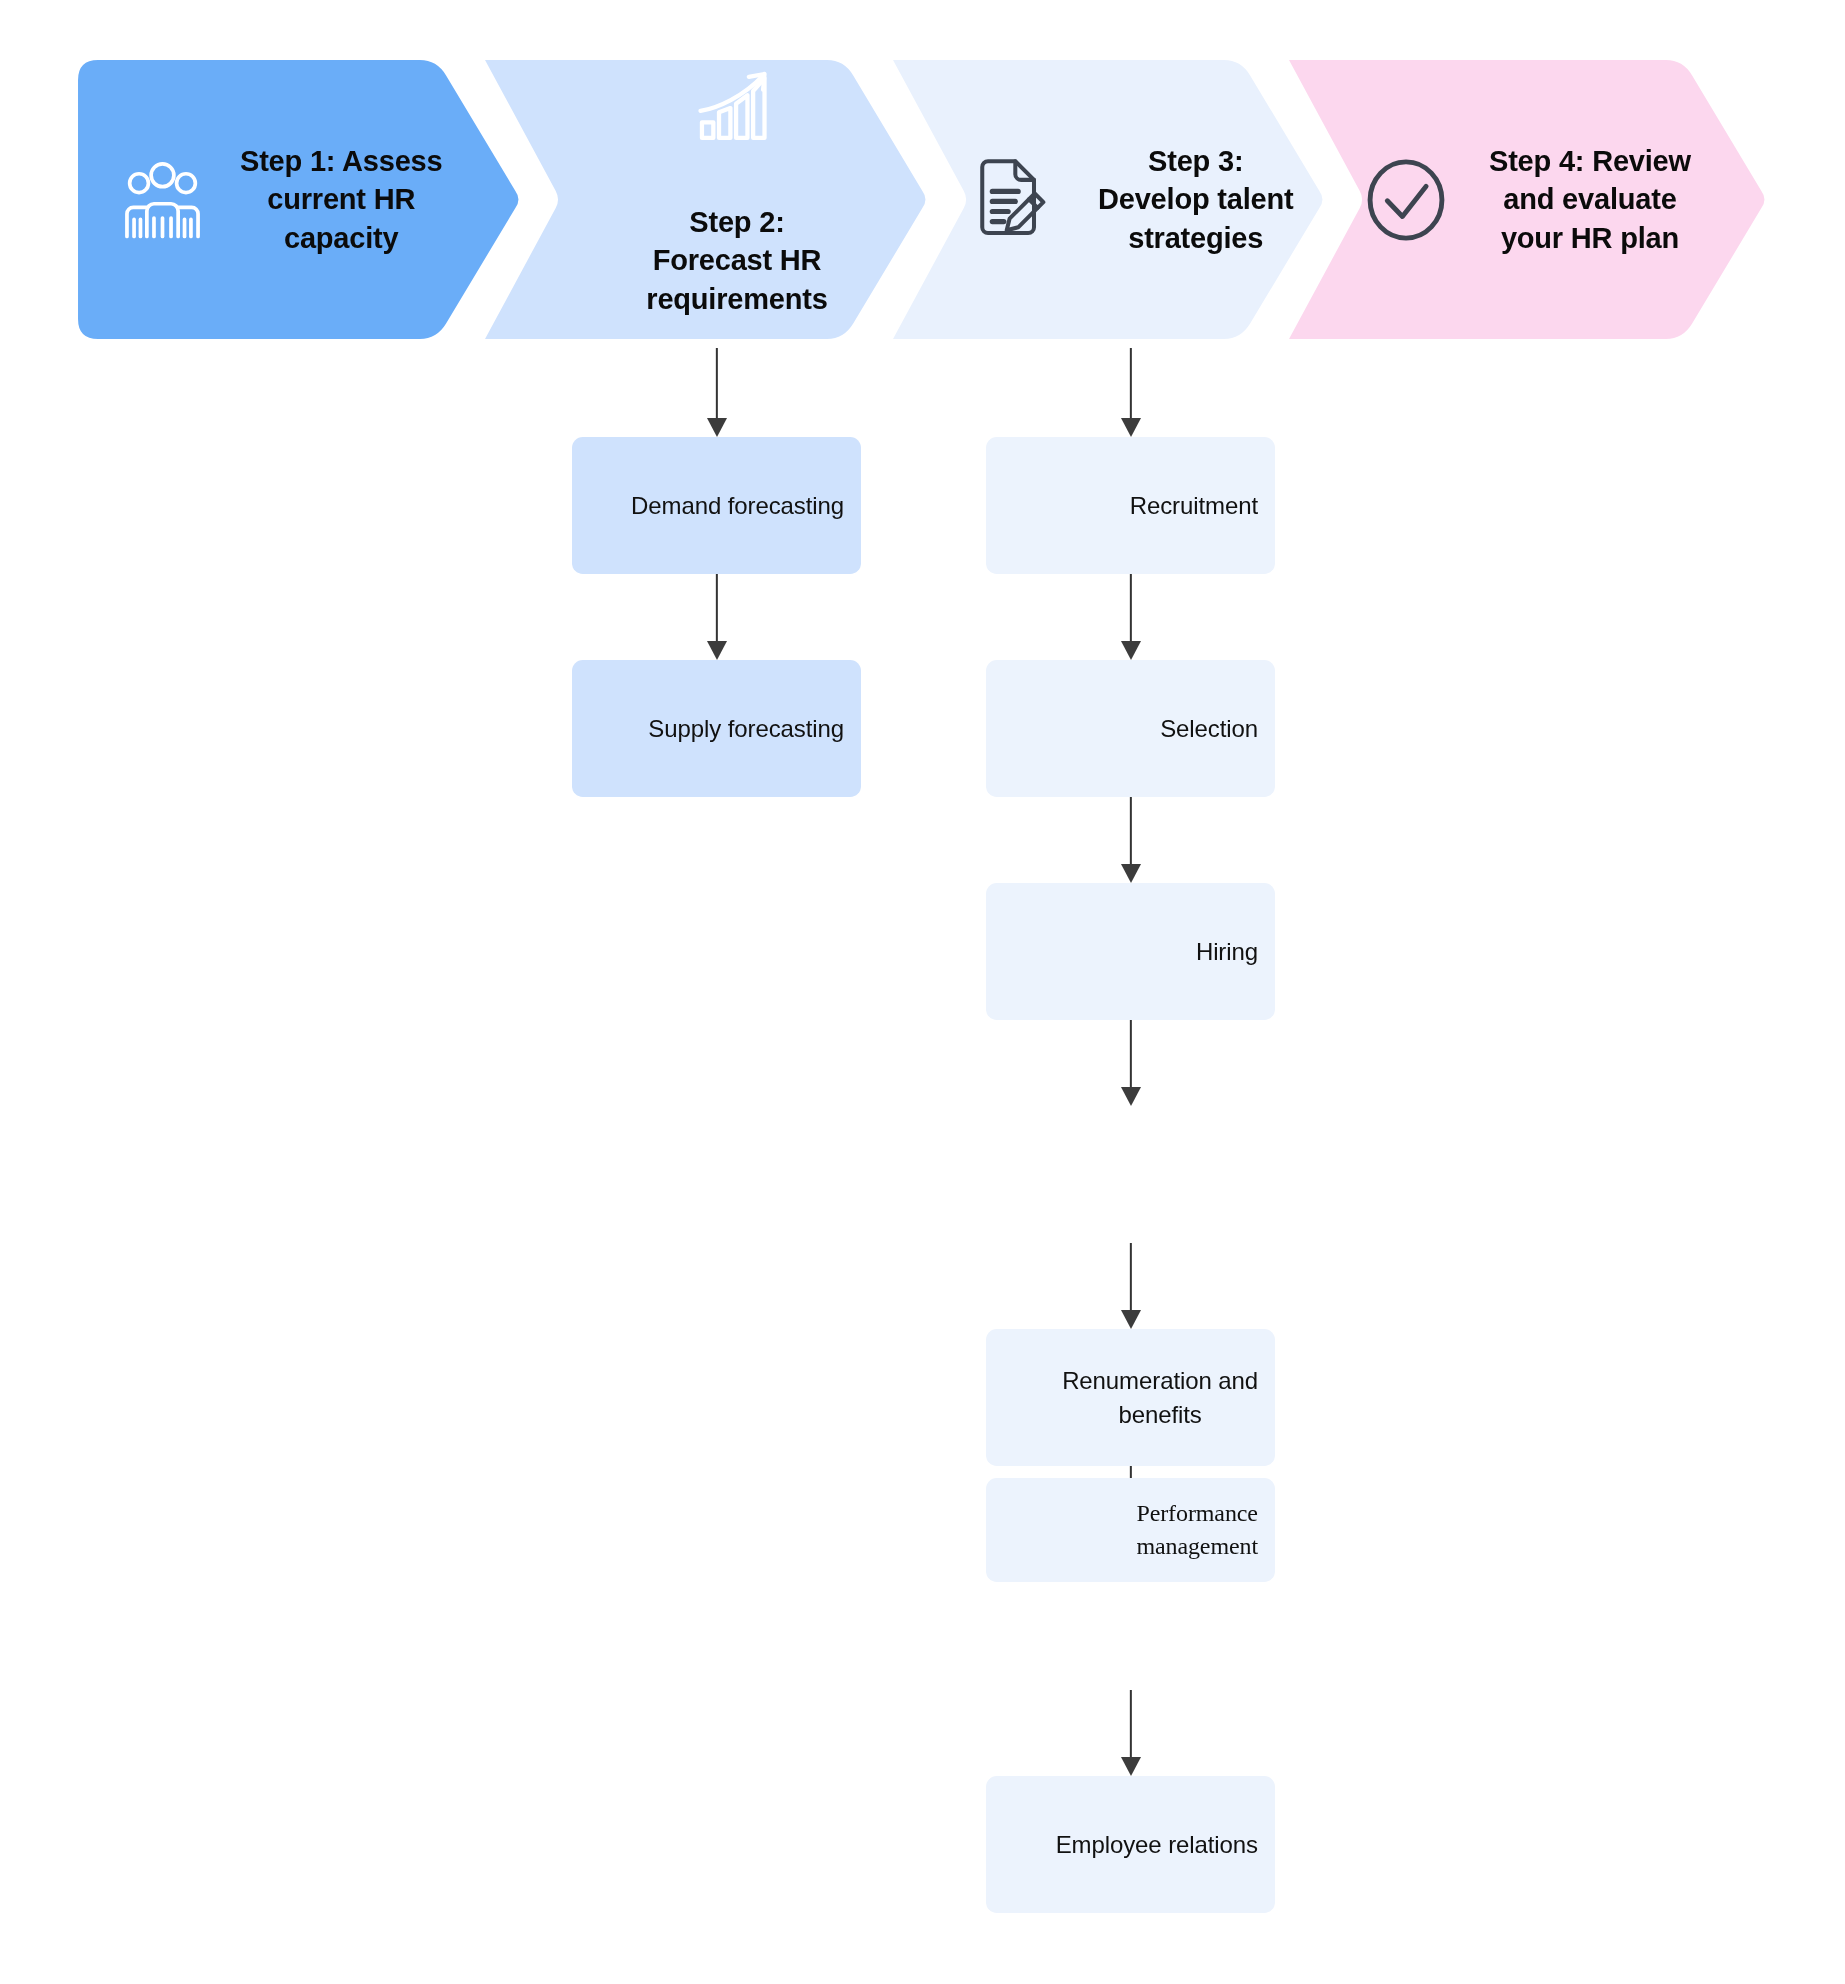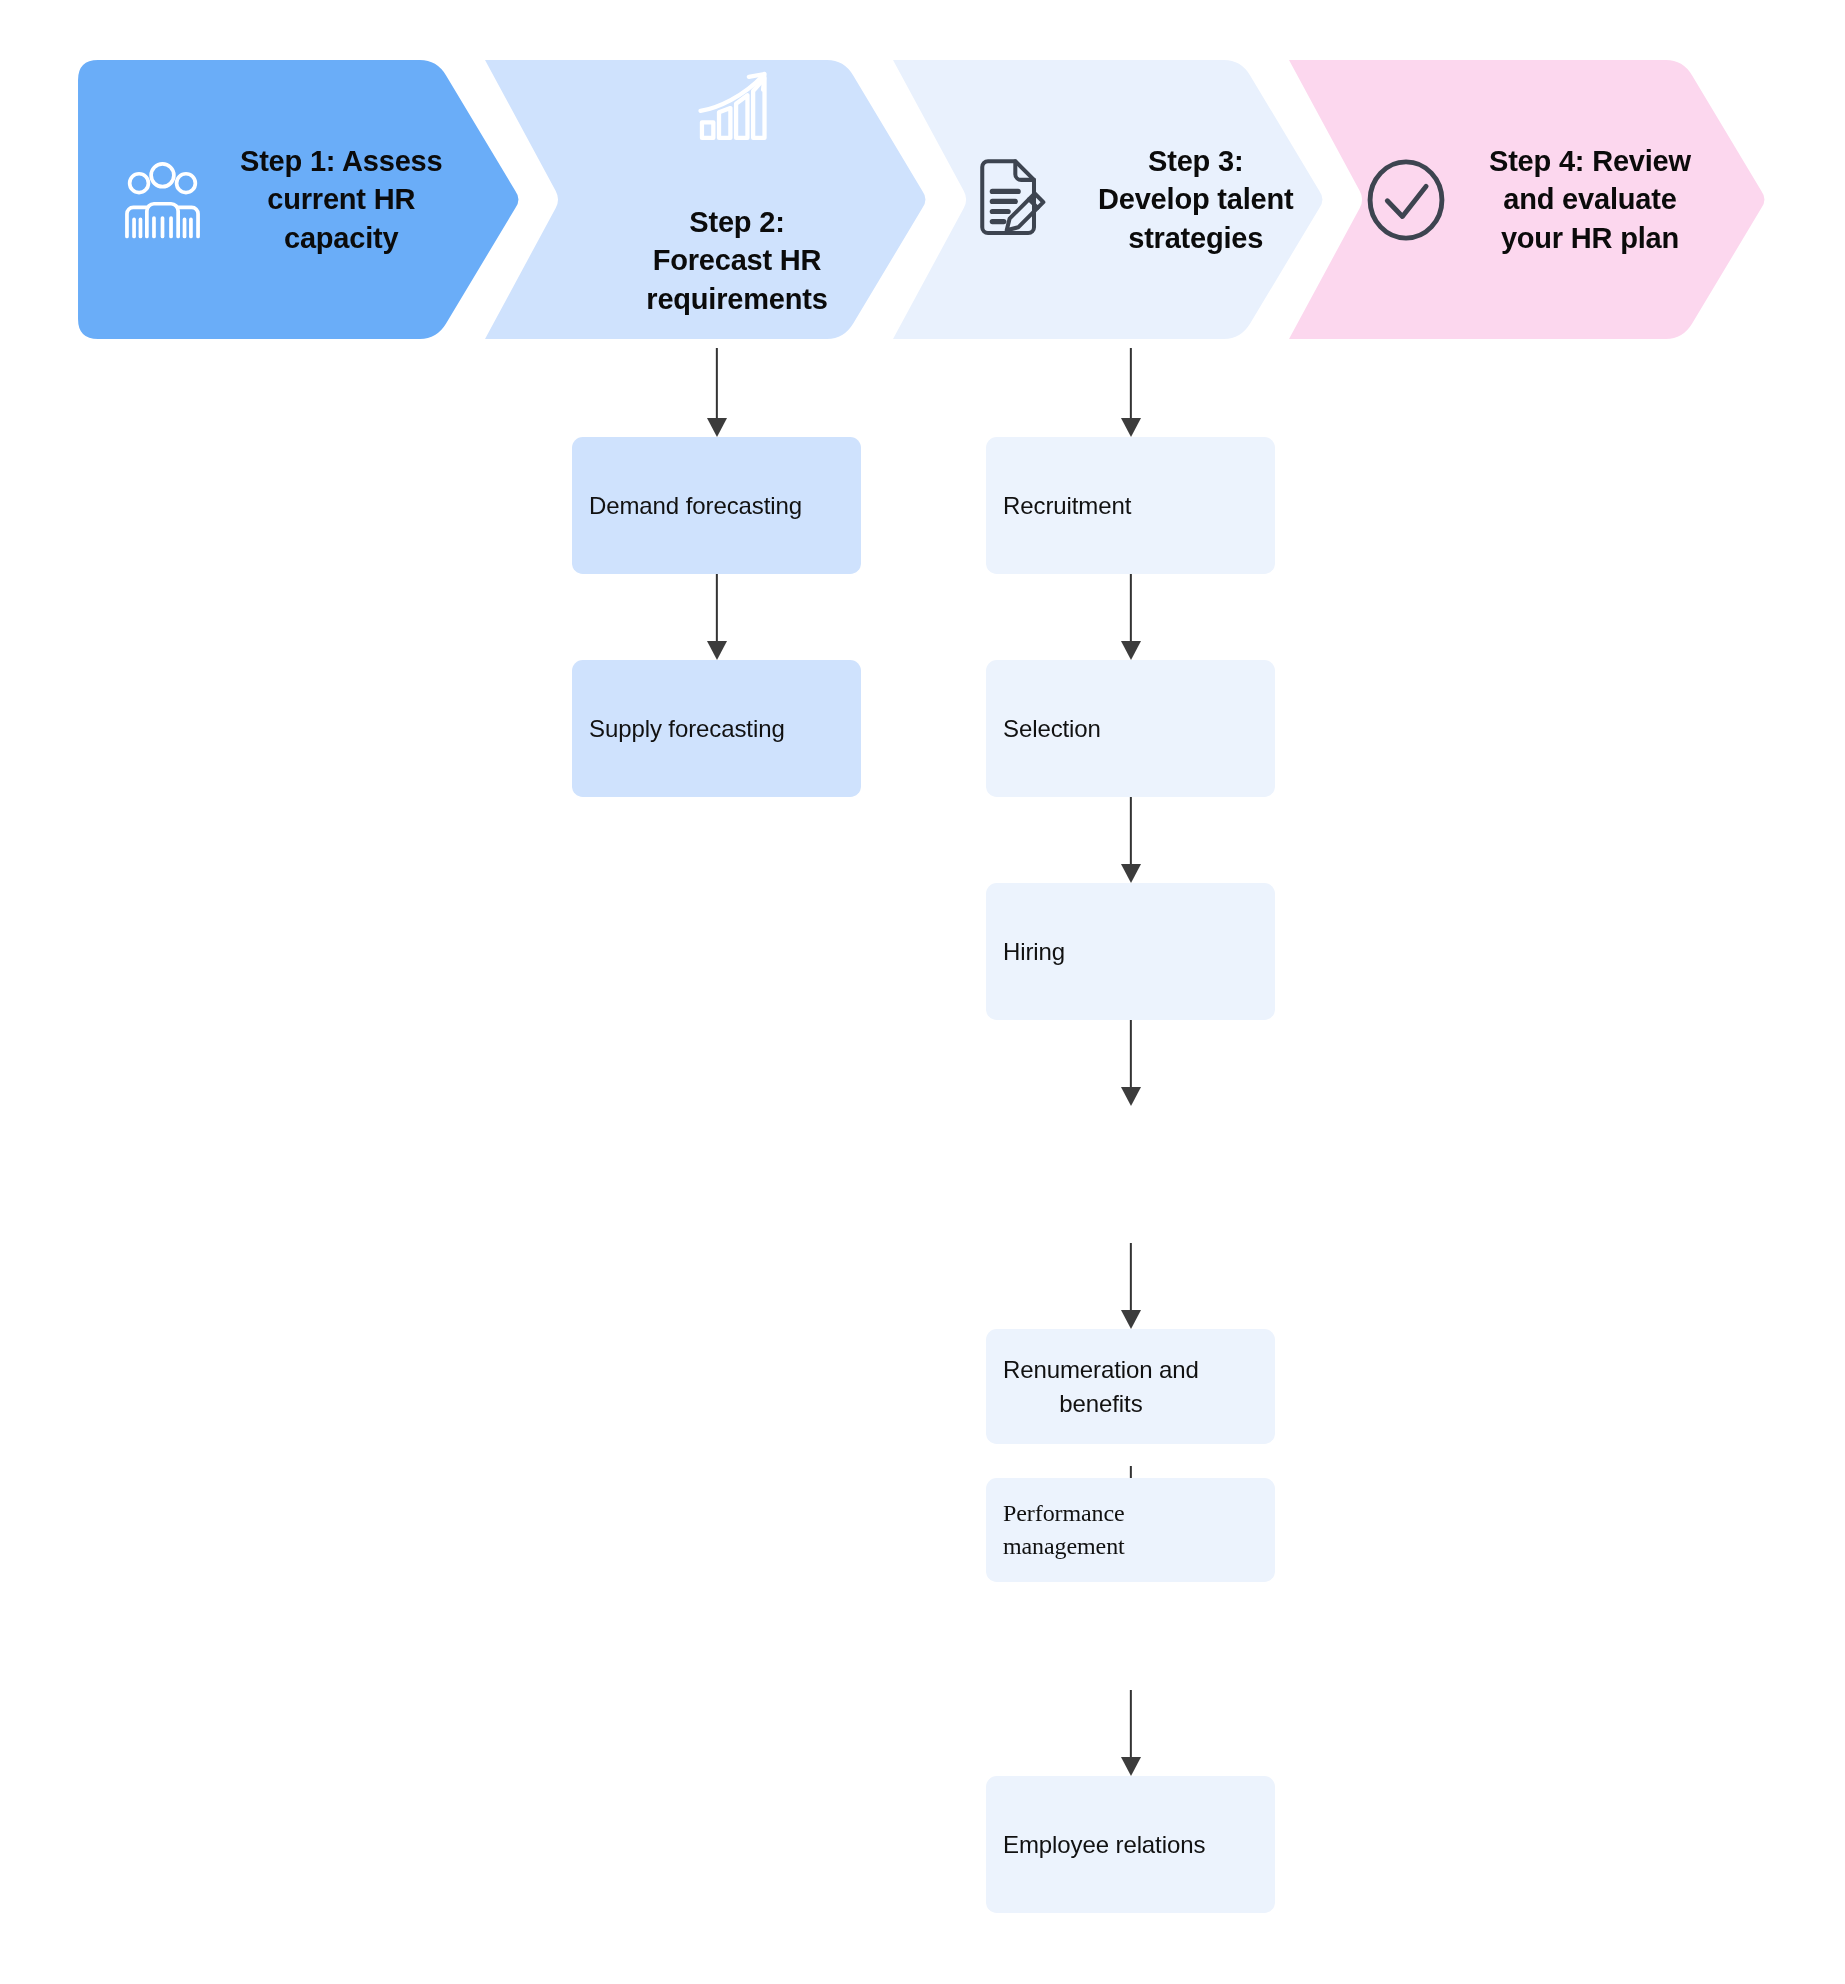--- a/index.html
+++ b/index.html
@@ -91,21 +91,21 @@
   #chev-2 .chev-content { padding-left: 62px; gap: 45px; flex-direction: column; }
   #chev-3 .chev-content { padding-left: 69px; gap: 38px; }
   #chev-4 .chev-content { padding-left: 68px; gap: 34px; }
 
   
   .flow-box {
     position: absolute;
     border-radius: 10.8px;
     display: flex;
     align-items: center;
-    justify-content: flex-start;
+    justify-content: flex-end;
     text-align: center;
     box-sizing: border-box;
     padding: 0 17px;
   }
   .flow-box .box-label {
     font-size: 24px;
     line-height: 1.38;
     color: #111111;
     white-space: pre-line;
     letter-spacing: -0.1px;
@@ -283,21 +283,21 @@
     <div class="shaft" style="height:67px;"></div>
     <div class="head"></div>
   </div>
 
 
   <div class="arrow" style="left:986px; top:1243px; width:289px; height:86px;">
     <div class="shaft" style="height:67px;"></div>
     <div class="head"></div>
   </div>
 
-  <div class="flow-box col3-box" style="left:986px; top:1329px; width:289px; height:115px;">
+  <div class="flow-box col3-box" style="left:986px; top:1329px; width:289px; height:137px;">
     <span class="box-label">Renumeration and
 benefits</span>
   </div>
 
   <div class="arrow" style="left:986px; top:1466px; width:289px; height:86px;">
     <div class="shaft" style="height:67px;"></div>
     <div class="head"></div>
   </div>
 
   <div class="flow-box col3-box" style="left:986px; top:1478px; width:289px; height:104px;font-family:Liberation Serif, serif;">

